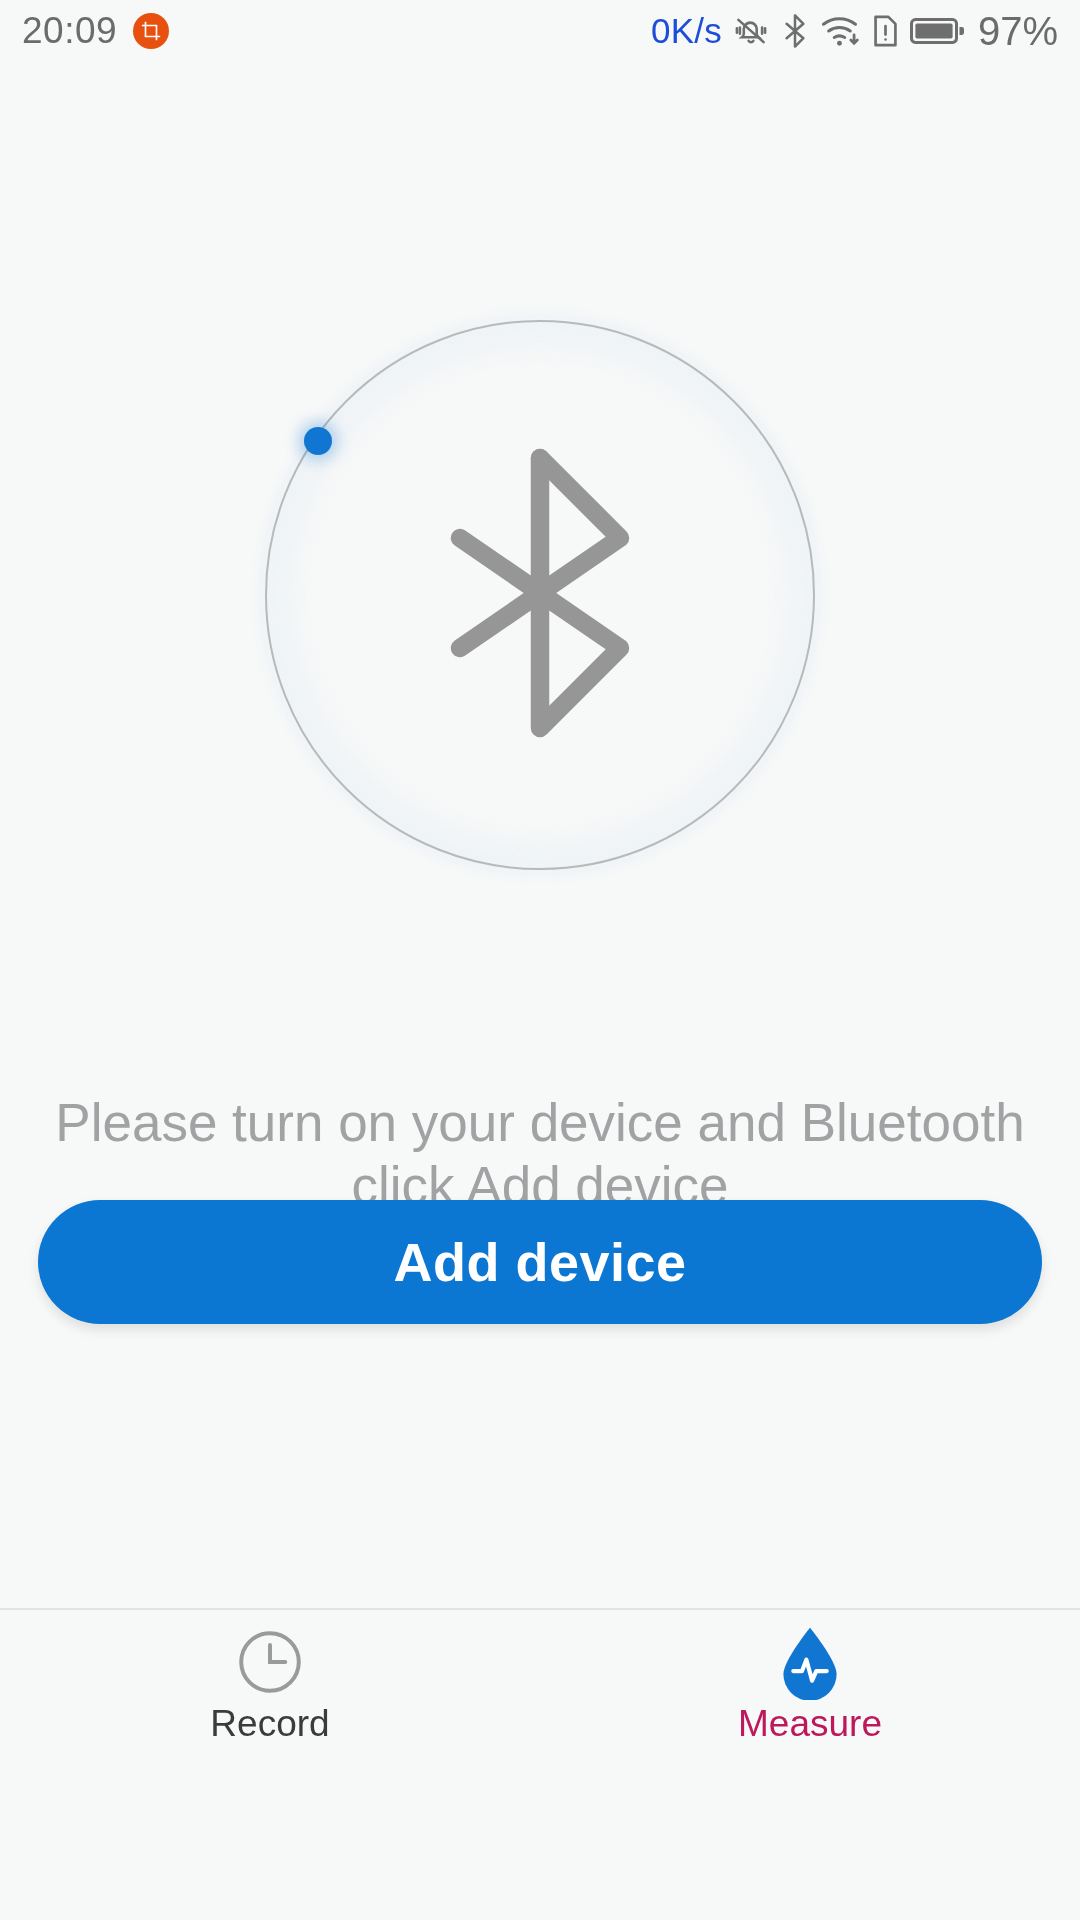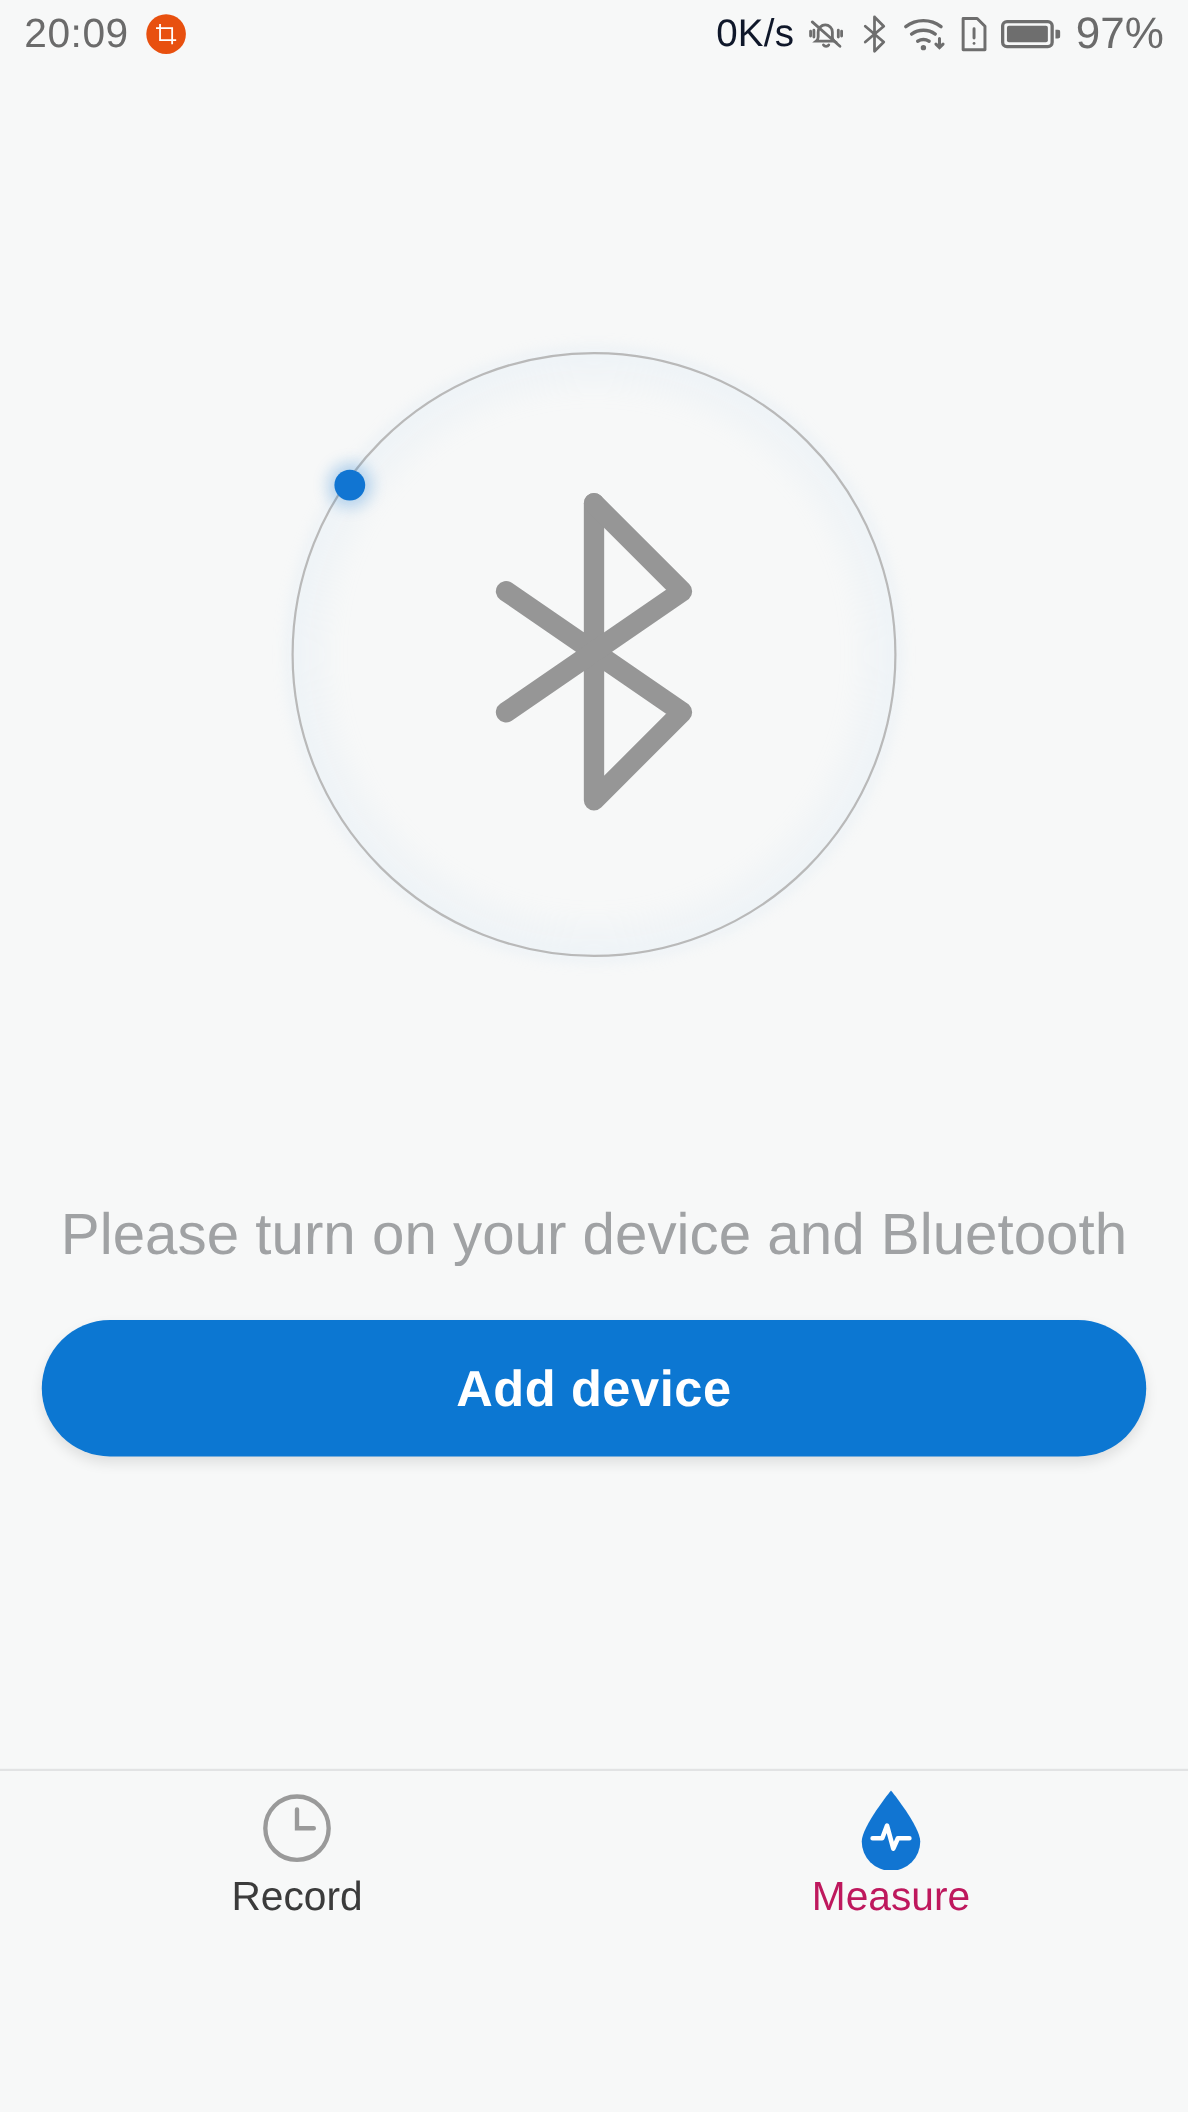--- a/index.html
+++ b/index.html
@@ -18,21 +18,21 @@
     color:#6e6e6e;
   }
   .sb-left { display:flex; align-items:center; gap:16px; }
   .sb-time { font-size:37px; letter-spacing:0.5px; color:#6b6b6b; }
   .sb-cropbadge {
     width:36px; height:36px; border-radius:50%;
     background:#e8500f; display:flex; align-items:center; justify-content:center;
   }
   .sb-spacer { flex:1; }
   .sb-right { display:flex; align-items:center; gap:11px; }
-  .sb-netspeed { font-size:35px; color:#0f172a; letter-spacing:0.2px; }
+  .sb-netspeed { font-size:35px; color:#1d4ed8; letter-spacing:0.2px; }
   .sb-batt-pct { font-size:40px; color:#6b6b6b; margin-left:3px; }
   .sb-icon { display:flex; align-items:center; }
 
   
   .content { position:absolute; top:62px; left:0; width:1080px; height:1710px; }
 
   .ring-wrap {
     position:absolute; left:50%; top:253px; transform:translateX(-50%);
     width:560px; height:560px;
   }
@@ -63,21 +63,21 @@
     text-align:center; color:#a0a2a4;
     font-size:53px; line-height:1.18; font-weight:400;
   }
   .hint-line { display:block; }
 
   
   .addbtn {
     position:absolute; left:38px; top:1138px;
     width:1004px; height:124px; border-radius:62px;
     background:#0c77d2; border:none; cursor:pointer;
-    color:#ffffff; font-size:46px; font-weight:bold;
+    color:#ffffff; font-size:54px; font-weight:bold;
     font-family:"Liberation Sans", sans-serif;
     display:flex; align-items:center; justify-content:center;
     box-shadow:0 6px 12px rgba(0,0,0,0.10);
     letter-spacing:0.5px;
   }
 
   
   .tabbar {
     position:absolute; left:0; bottom:16px; width:1080px; height:148px;
     background:#f7f8f8; border-top:2px solid #e2e3e4;
@@ -168,20 +168,21 @@
       <span class="bt-glyph">
         <svg width="215" height="290" viewBox="0 0 86 116" fill="none" stroke="#969696" stroke-width="7.4" stroke-linejoin="round" stroke-linecap="round">
           <path d="M43 4v108l32-32L11 36"></path>
           <path d="M43 4l32 32L11 80"></path>
         </svg>
       </span>
     </div>
 
     <div class="hint">
       <span class="hint-line">Please turn on your device and Bluetooth</span>
+      <span class="hint-line">click Add device</span>
     </div>
 
     <button class="addbtn">Add device</button>
   </div>
 
   <div class="tabbar">
 
     <div class="tab">
       <span class="tab-icon">
         <svg width="72" height="72" viewBox="0 0 40 40" fill="none" stroke="#9a9a9a" stroke-width="2.2" stroke-linecap="round">

